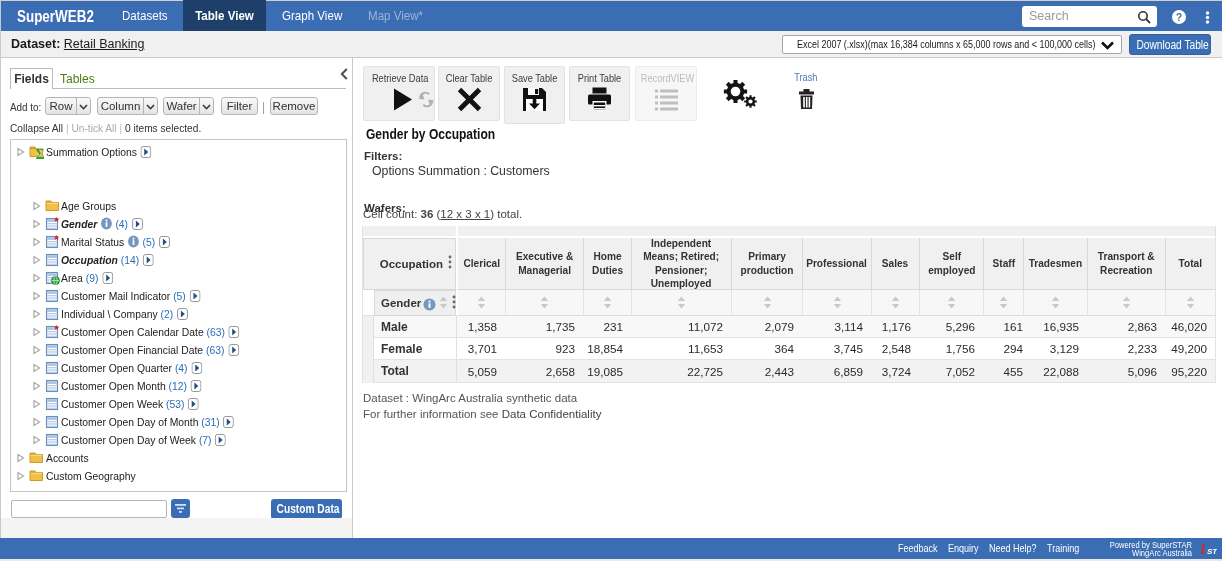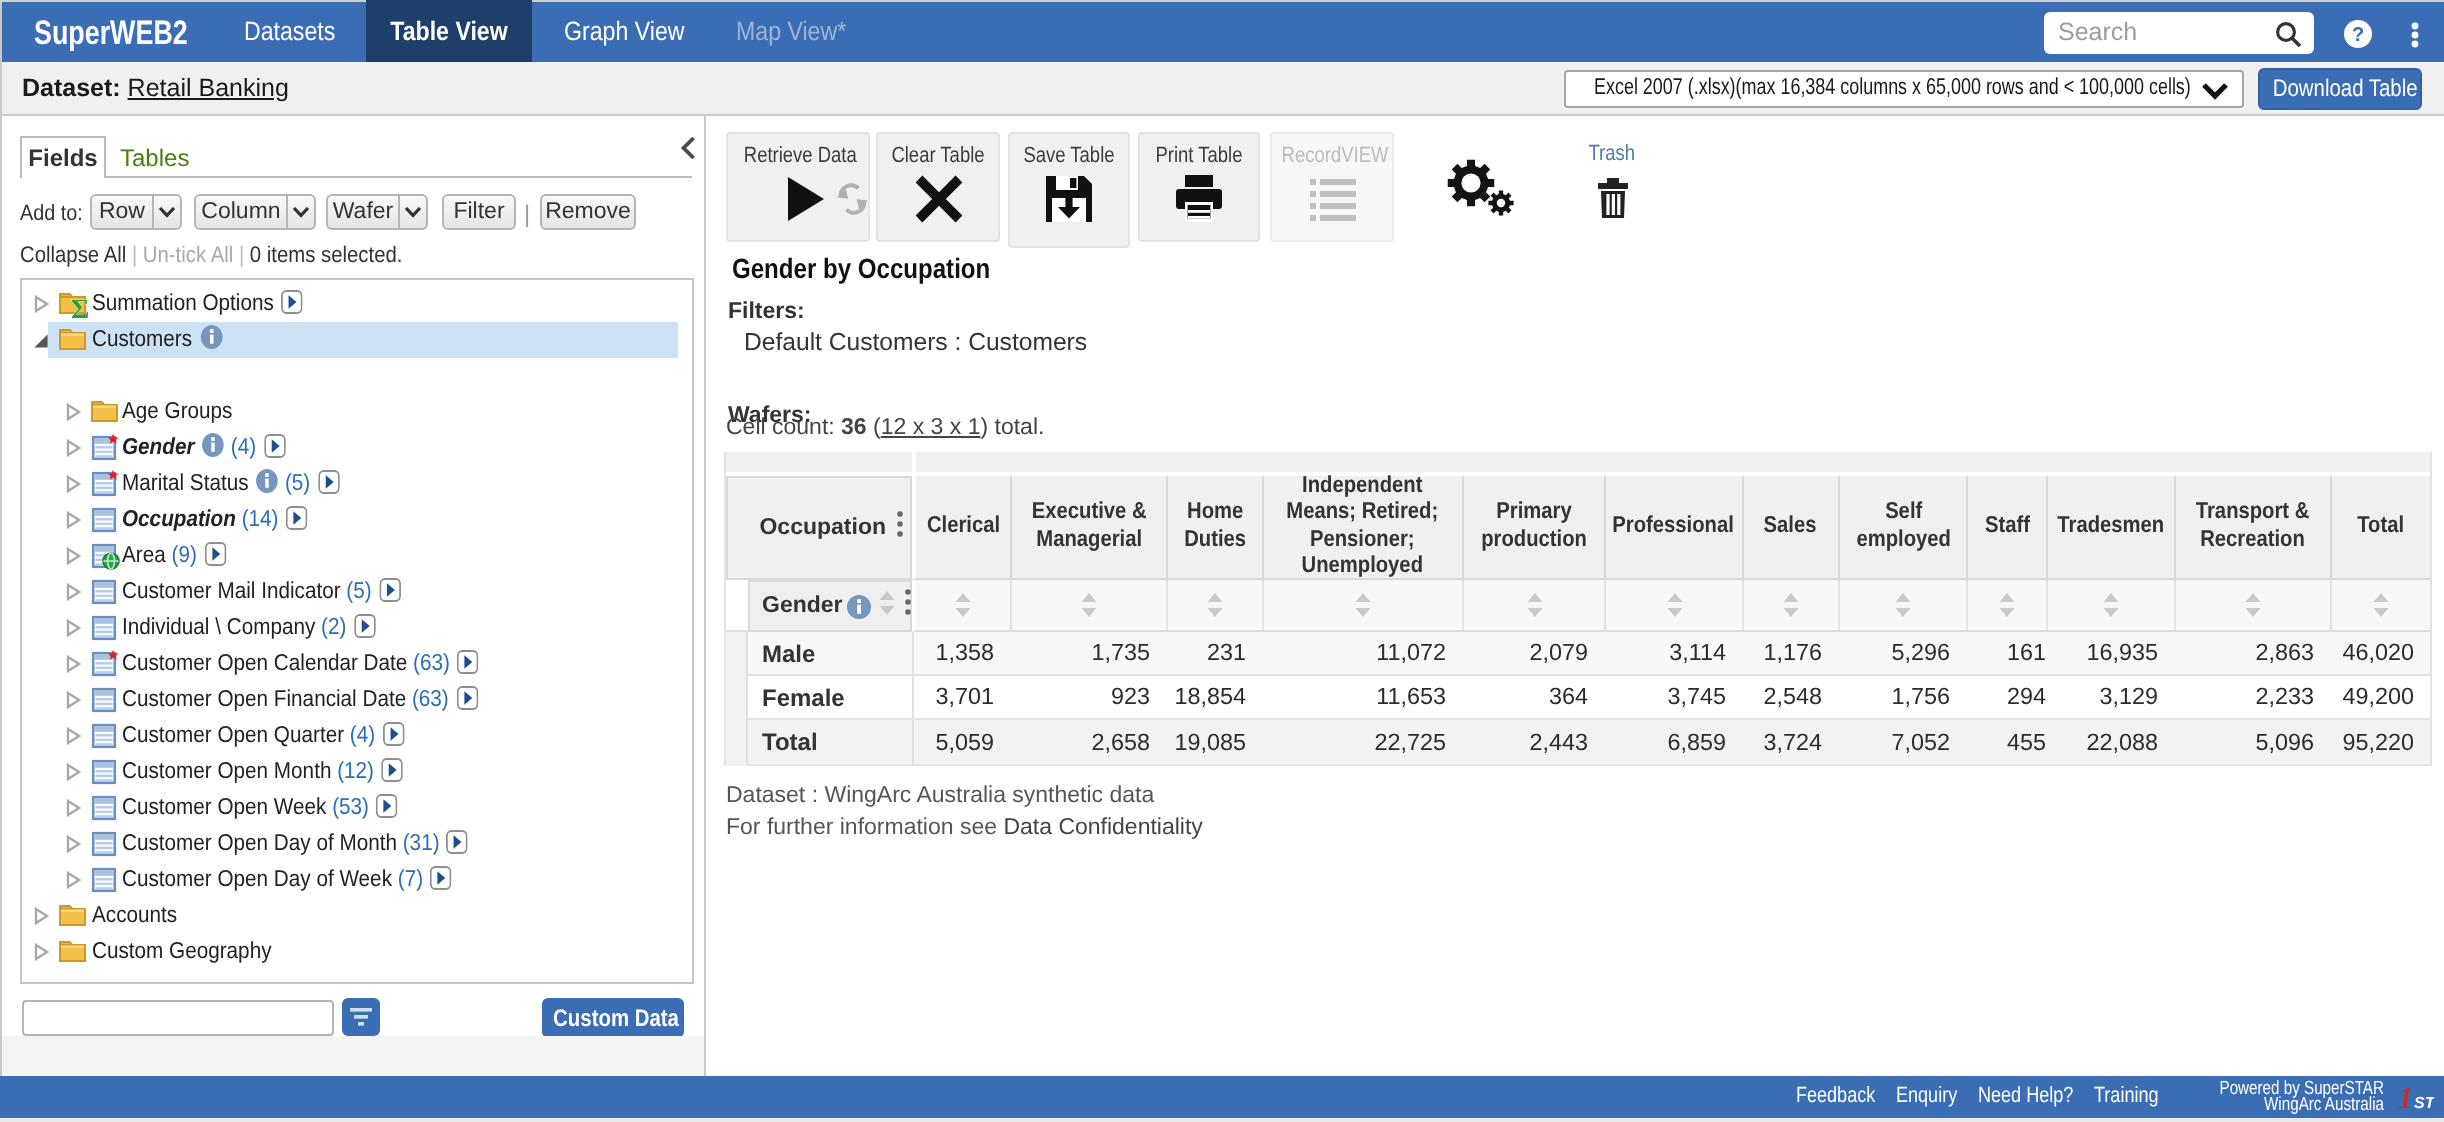--- a/index.html
+++ b/index.html
@@ -119,36 +119,20 @@
       <span class="abs" style="left:18px;top:2px"><svg width="17" height="14" viewBox="0 0 17 14">
           <path d="M1 3.5 L1 11.5 L13.5 11.5 L13.5 3.5 Z" fill="#f2bf49" stroke="#cd9a22" stroke-width="1"></path>
           <path d="M1 3.5 L1 2 L6 2 L7 3.5 Z" fill="#edb637" stroke="#cd9a22" stroke-width="1"></path>
           <text x="6.5" y="14" font-family="Liberation Serif,serif" font-size="14" font-weight="bold" fill="#2fa02f" stroke="#fff" stroke-width="0.4" paint-order="stroke">Σ</text>
         </svg></span>
       <div class="abs tl" style="left:35px"><span class="lbl">Summation Options</span><span style="margin-left:4px"><svg width="12" height="12" viewBox="0 0 12 12" style="vertical-align:-2px">
             <rect x="0.5" y="0.5" width="11" height="11" rx="2.5" fill="#fff" stroke="#8f8f8f"></rect>
             <path d="M4.2 2.6 L8.6 6 L4.2 9.4 Z" fill="#1e4e8c"></path>
           </svg></span></div>
     </div>
-<div class="trow" style="top:21px">
-      <div class="hl"></div>
-      <svg class="abs" style="left:5px;top:5px" width="9" height="9" viewBox="0 0 9 9">
-        <path d="M7.8 1.2 L7.8 7.8 L1.2 7.8 Z" fill="#555"></path>
-      </svg>
-      <span class="abs" style="left:18px;top:2px"><svg width="15" height="13" viewBox="0 0 15 13">
-          <path d="M1 3.5 L1 11.5 L13.5 11.5 L13.5 3.5 Z" fill="#f2bf49" stroke="#cd9a22" stroke-width="1"></path>
-          <path d="M1 3.5 L1 2 L6 2 L7 3.5 Z" fill="#edb637" stroke="#cd9a22" stroke-width="1"></path>
-          <path d="M1.5 4.3 L13 4.3" stroke="#f8d98e" stroke-width="1.2"></path>
-        </svg></span>
-      <div class="abs tl" style="left:35px"><span class="lbl">Customers</span><span style="margin-left:4px"><svg width="13" height="13" viewBox="0 0 13 13" style="vertical-align:-2px">
-            <circle cx="6.5" cy="6.5" r="6" fill="#7596be"></circle>
-            <rect x="5.6" y="5.3" width="1.9" height="4.6" fill="#fff"></rect>
-            <rect x="5.6" y="2.6" width="1.9" height="1.9" fill="#fff"></rect>
-          </svg></span></div>
-    </div>
 <div class="trow" style="top:57px">
       <svg class="abs" style="left:22px;top:4px" width="8" height="10" viewBox="0 0 8 10">
         <path d="M1 1.5 L6.5 5 L1 8.5 Z" fill="none" stroke="#a8a8a8" stroke-width="1.2"></path>
       </svg>
       <span class="abs" style="left:34px;top:2px"><svg width="15" height="13" viewBox="0 0 15 13">
           <path d="M1 3.5 L1 11.5 L13.5 11.5 L13.5 3.5 Z" fill="#f2bf49" stroke="#cd9a22" stroke-width="1"></path>
           <path d="M1 3.5 L1 2 L6 2 L7 3.5 Z" fill="#edb637" stroke="#cd9a22" stroke-width="1"></path>
           <path d="M1.5 4.3 L13 4.3" stroke="#f8d98e" stroke-width="1.2"></path>
         </svg></span>
       <div class="abs tl" style="left:50px"><span class="lbl">Age Groups</span></div>
@@ -469,21 +453,21 @@
 <svg class="abs" style="left:798px;top:89px" width="17" height="21" viewBox="0 0 17 21">
   <rect x="5.5" y="0" width="6" height="3" fill="#222"></rect>
   <rect x="1" y="2.5" width="15" height="3" fill="#222"></rect>
   <path d="M2.5 6.5 L14.5 6.5 L14 20 L3 20 Z" fill="#222"></path>
   <rect x="5.2" y="8" width="1.6" height="10.5" fill="#fff"></rect>
   <rect x="7.9" y="8" width="1.6" height="10.5" fill="#fff"></rect>
   <rect x="10.6" y="8" width="1.6" height="10.5" fill="#fff"></rect>
 </svg>
 <div id="ttl">Gender by Occupation</div>
 <div class="meta" style="left:364px;top:150px;font-weight:bold">Filters:</div>
-<div class="meta" style="left:372px;top:164px;font-size:12.3px">Default Customers : Customers</div>
+<div class="meta" style="left:372px;top:164px;font-size:12.3px">Options Summation : Customers</div>
 <div class="meta" style="left:364px;top:202px;font-weight:bold">Wafers:</div>
 <div class="meta" style="left:363px;top:208px;color:#444">Cell count: <b>36</b> (<span style="text-decoration:underline">12 x 3 x 1</span>) total.</div>
 <div id="grid">
 <div style="grid-row:1;grid-column:1/3;background:#f0f0f0;border-bottom:2px solid #fff"></div>
 <div style="grid-row:1;grid-column:3/15;background:#f0f0f0;border-bottom:2px solid #fff;border-left:2px solid #fff"></div>
 <div style="grid-row:2;grid-column:1/3;background:#f0f0f0;border:1px solid #d9d9d9;display:flex;align-items:center;justify-content:flex-end;padding-right:3px">
       <b class="h12">Occupation</b>
       <span style="margin-left:5px"><svg width="4" height="14" viewBox="0 0 4 14">
           <circle cx="2" cy="2" r="1.4" fill="#666"></circle>
           <circle cx="2" cy="7" r="1.4" fill="#666"></circle>

